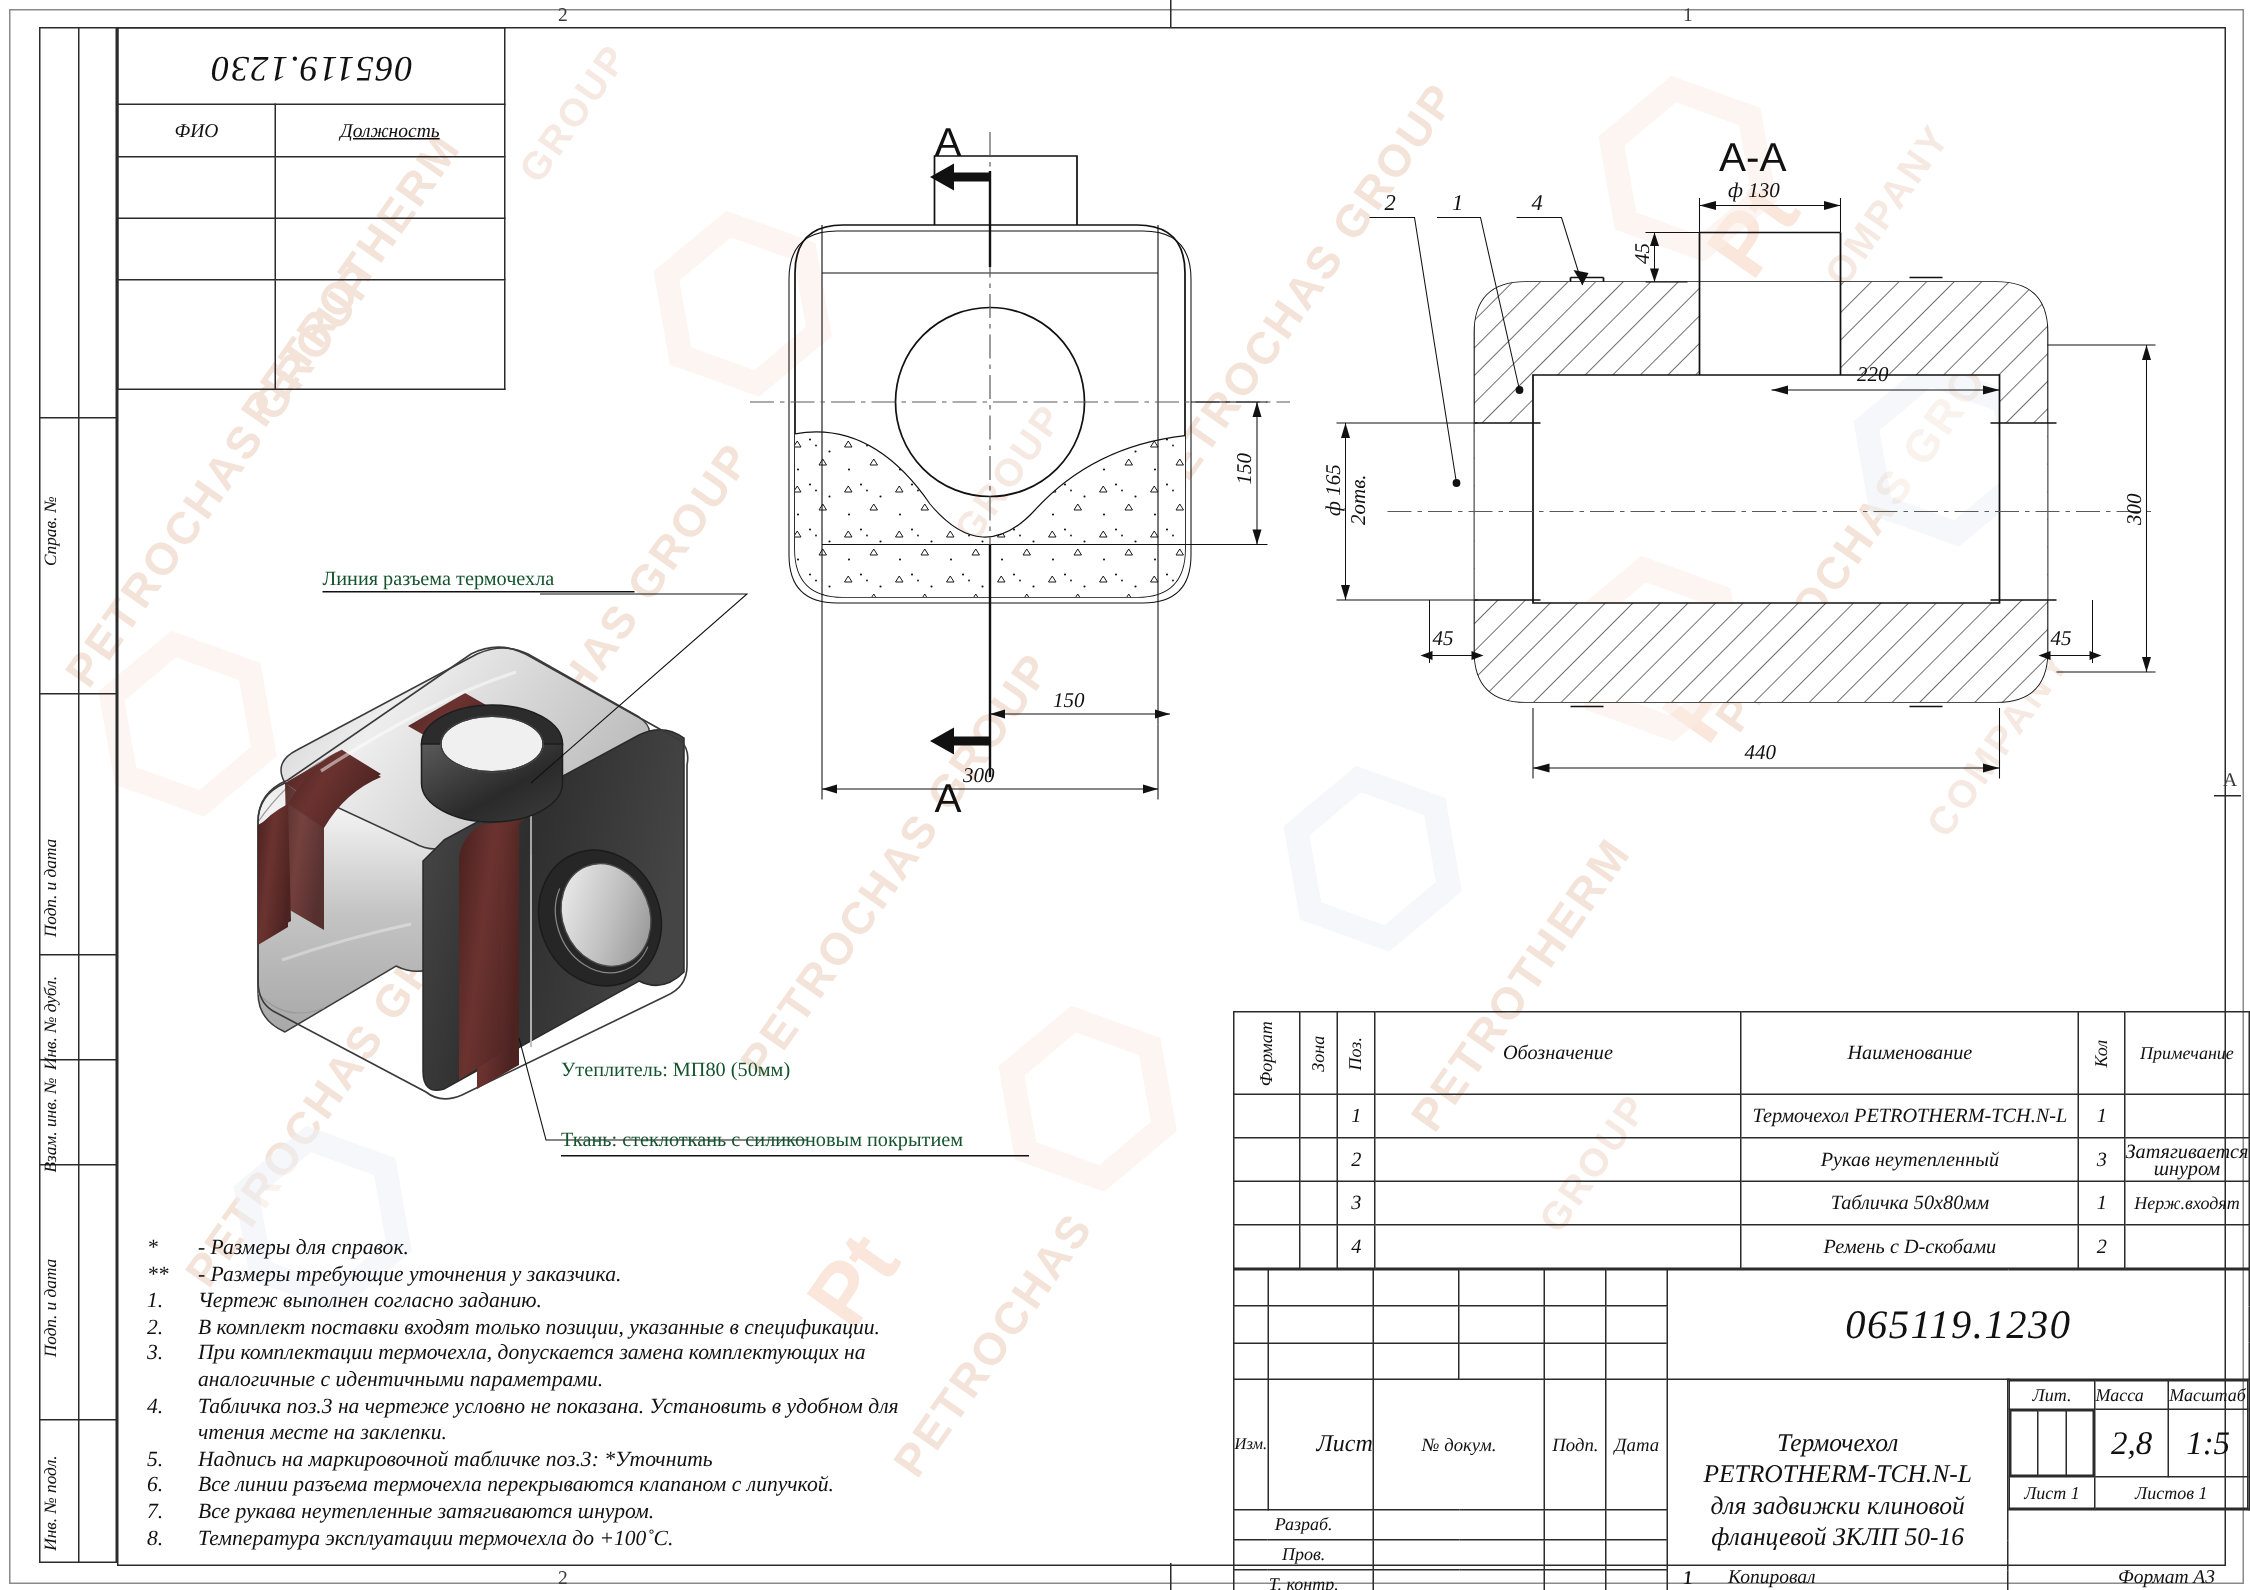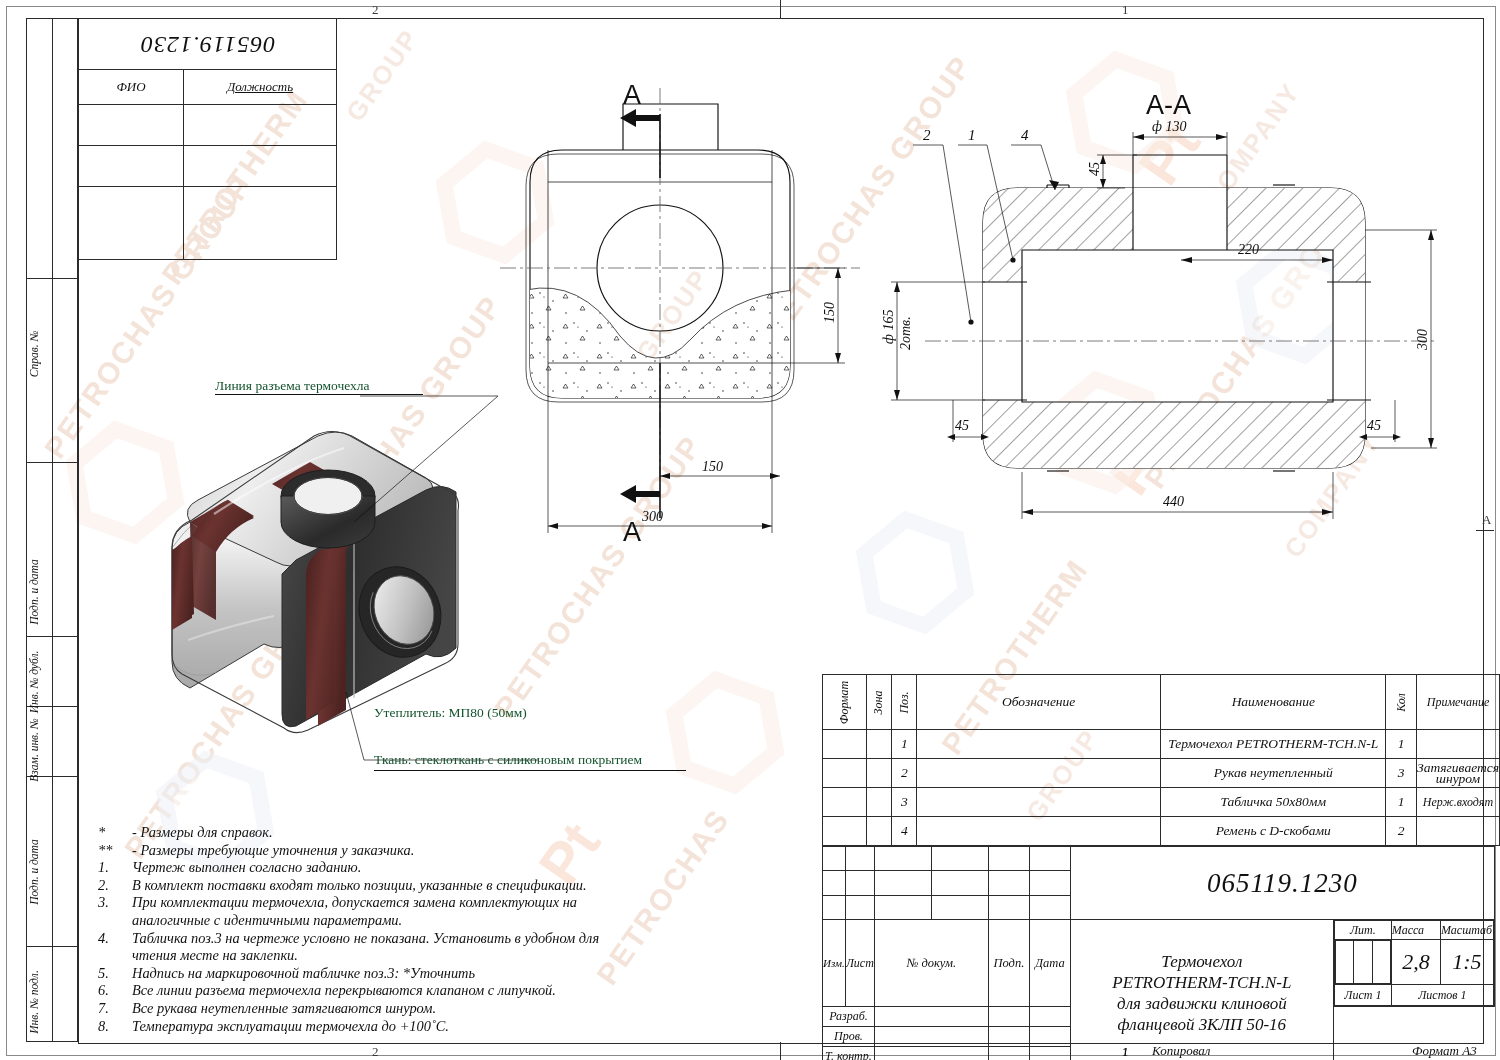--- a/index.html
+++ b/index.html
@@ -646,21 +646,21 @@
       <td></td>
       <td></td>
       <td></td>
       <td></td>
       <td></td>
       <td></td>
     </tr>
 
     <tr>
       <td style="font-size:11px;">Изм.</td>
-      <td style="font-size:12px;">Лист</td>
+      <td style="font-size:16px;padding-left:32px;">Лист</td>
       <td colspan="2">№ докум.</td>
       <td>Подп.</td>
       <td>Дата</td>
 
       <td rowspan="4" colspan="2" style="width:262px;height:82px;">
         <div class="tb-name">Термочехол</div>
         <div class="tb-name">PETROTHERM-TCH.N-L</div>
         <div class="tb-name">для задвижки клиновой</div>
         <div class="tb-name">фланцевой ЗКЛП 50-16</div>
       </td>

